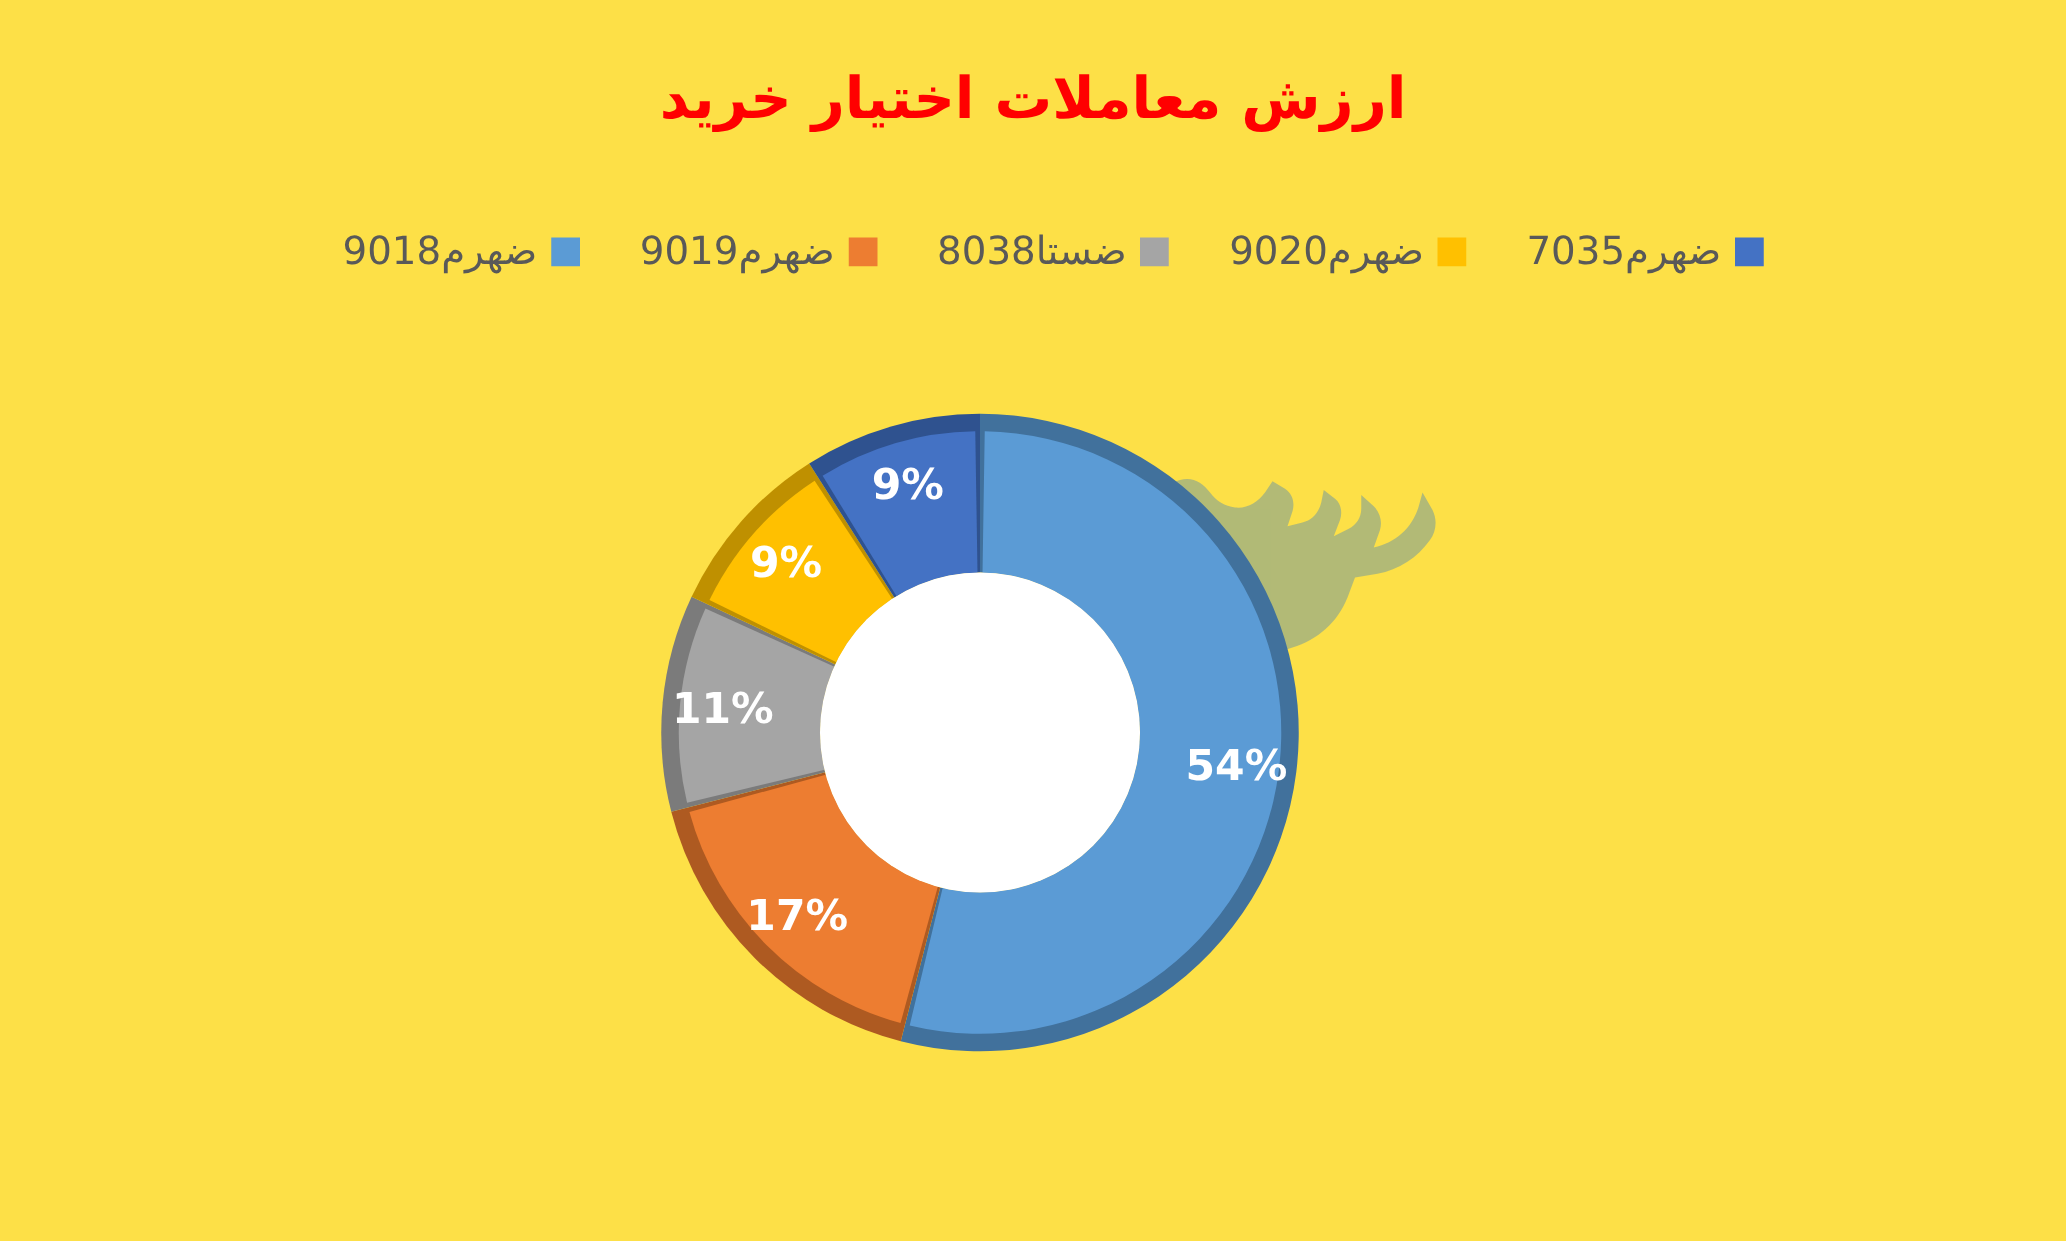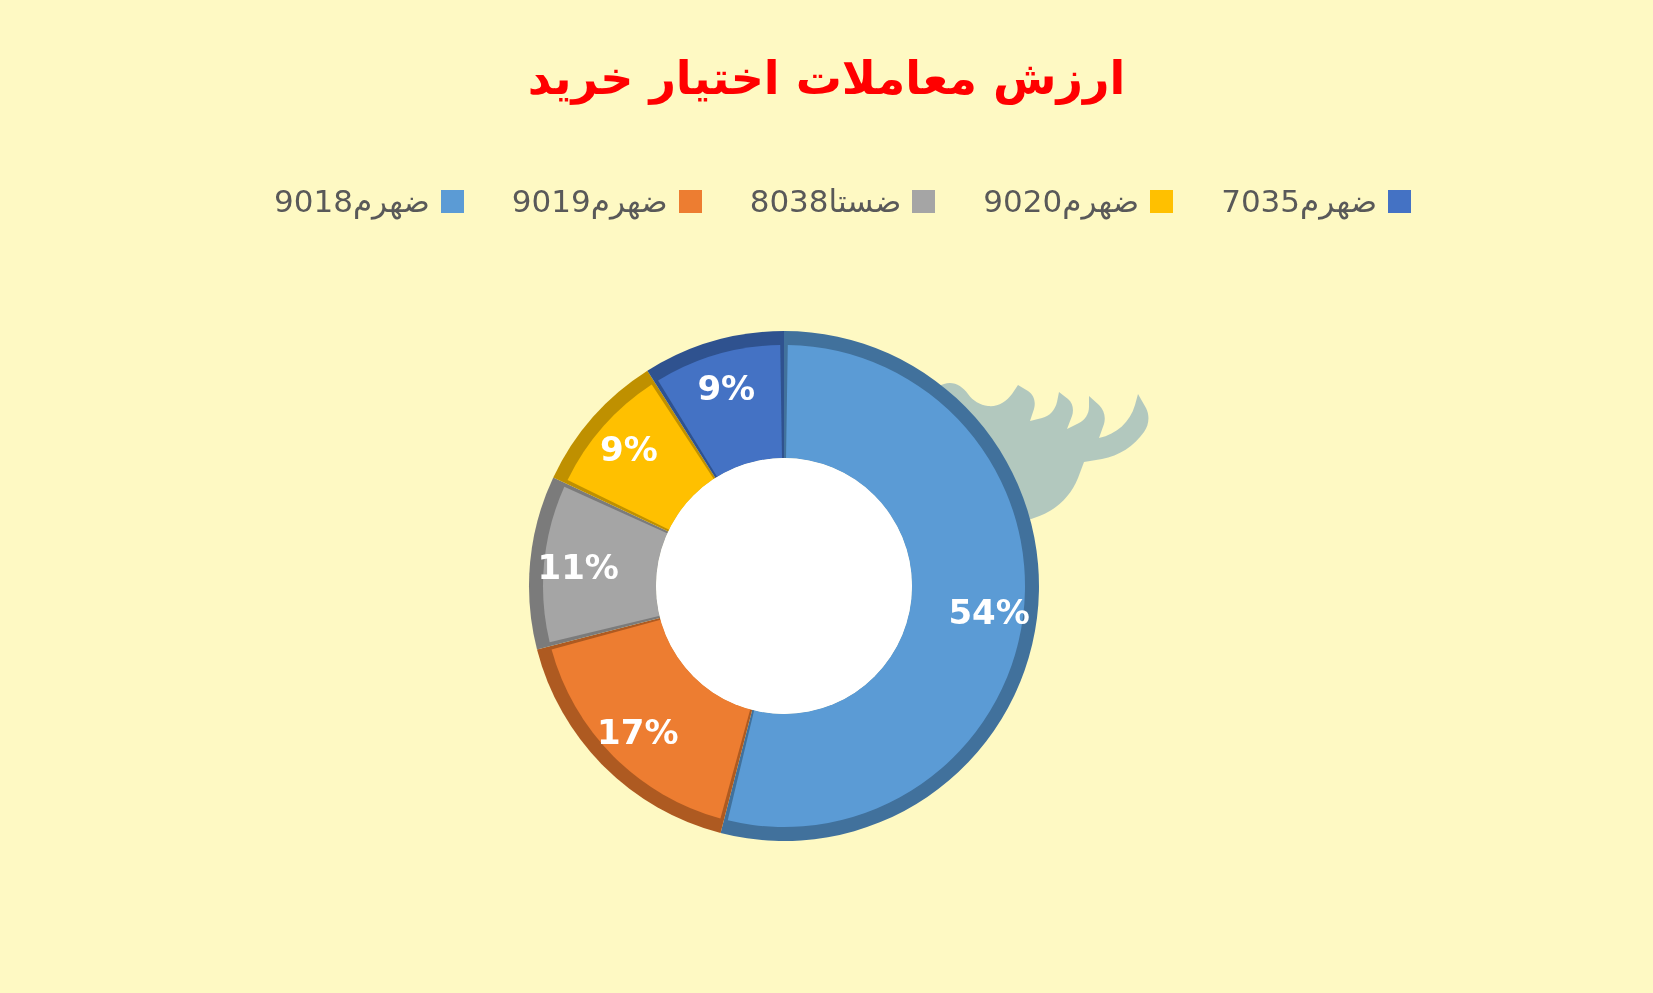--- a/index.html
+++ b/index.html
@@ -12,21 +12,21 @@
     height: 993px;
     font-family: "DejaVu Sans", "Liberation Sans", sans-serif;
     overflow: hidden;
     position: relative;
   }
   #chart-root {
     position: absolute;
     left: 0; top: 0;
     width: 1653px;
     height: 993px;
-    background: #fef9c3;
+    background: #fde047;
   }
   .chart-title {
     position: absolute;
     left: 0;
     top: 52px;
     width: 1653px;
     text-align: center;
     color: #FF0000;
     font-size: 46px;
     font-weight: bold;

